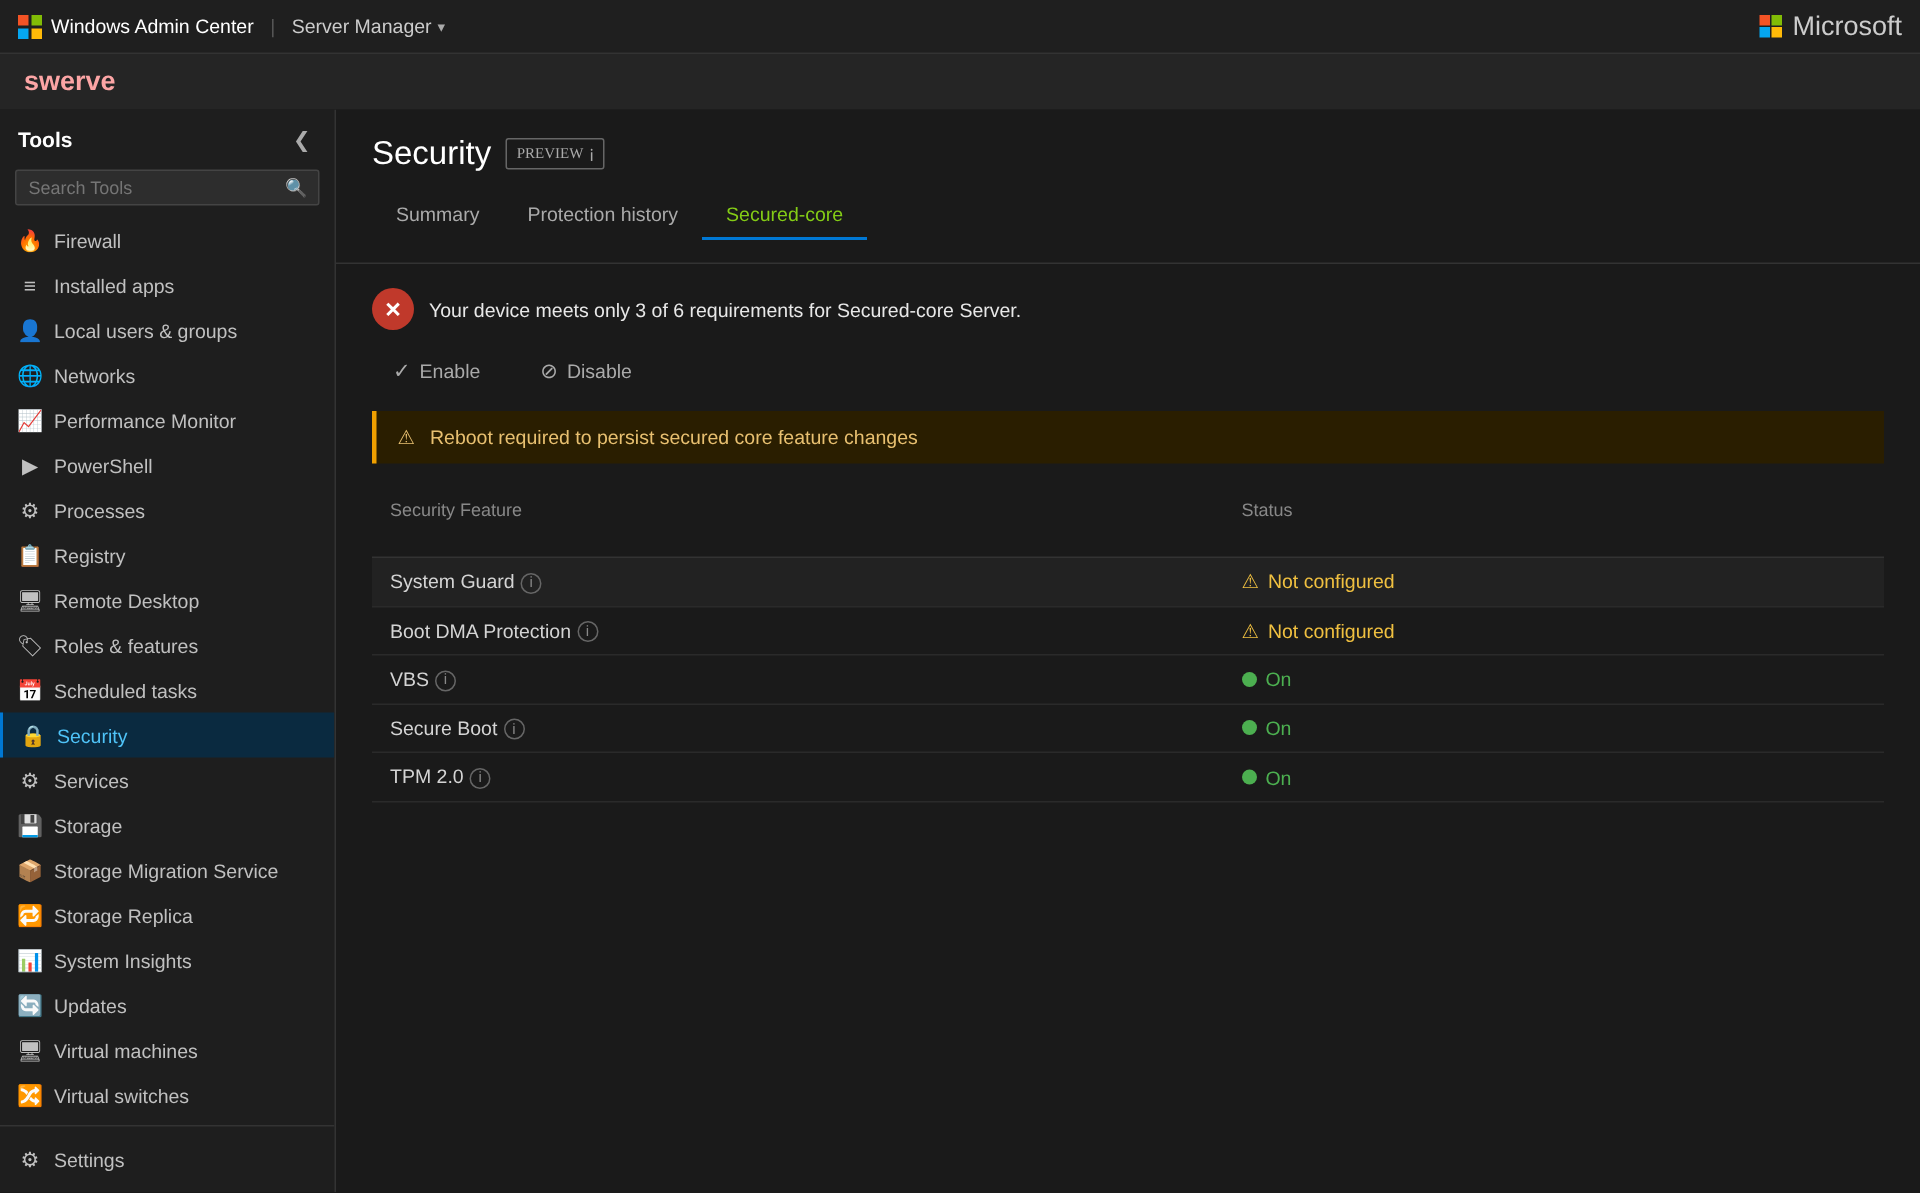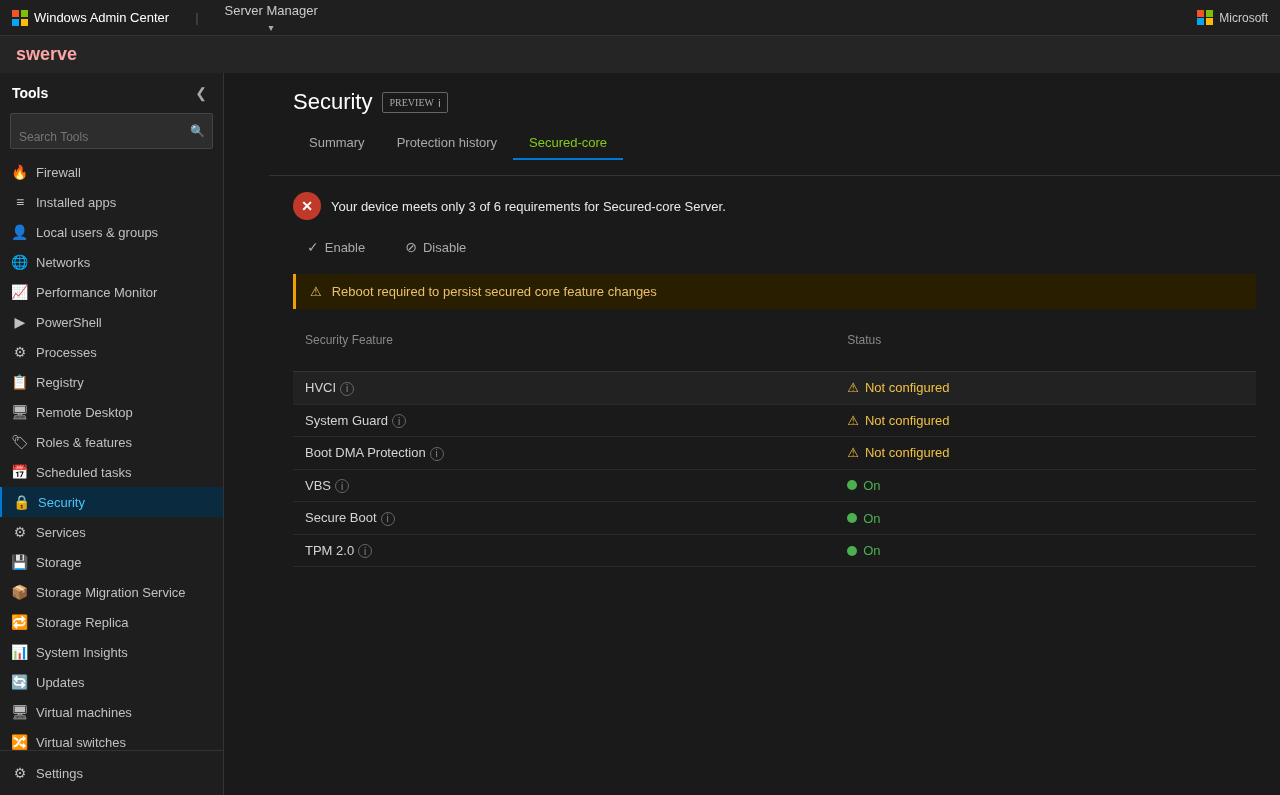--- a/index.html
+++ b/index.html
@@ -1,40 +1,40 @@
 <!DOCTYPE html>
 <html><head>
   <meta charset="utf-8">
   <style>
     * { box-sizing: border-box; margin: 0; padding: 0; }
     body { background: #1a1a1a; color: #d4d4d4; font-family: 'Segoe UI', Arial, sans-serif; font-size: 13px; height: 795px; overflow: hidden; display: flex; flex-direction: column; }
 
     
-    .topbar { background: #1f1f1f; border-bottom: 1px solid #333; height: 36px; display: flex; align-items: center; padding: 16px 12px; gap: 20px; flex-shrink: 0; }
+    .topbar { background: #1f1f1f; border-bottom: 1px solid #333; height: 36px; display: flex; align-items: center; padding: 16px 12px; gap: 5px; flex-shrink: 0; }
     .topbar-logo { display: flex; align-items: center; gap: 6px; color: #fff; font-size: 13px; font-weight: 500; }
     .topbar-logo svg { width: 16px; height: 16px; }
     .topbar-sep { color: #555; margin: 0 6px; }
-    .topbar-server { color: #ccc; font-size: 13px; display: flex; align-items: center; gap: 4px; cursor: pointer; flex-direction: column; }
+    .topbar-server { color: #ccc; font-size: 13px; display: flex; align-items: center; gap: 4px; cursor: pointer; }
     .topbar-chevron { color: #aaa; font-size: 10px; }
-    .topbar-right { margin-left: auto; display: flex; align-items: center; gap: 6px; color: #ccc; font-size: 12px; }
+    .topbar-right { margin-left: auto; display: flex; align-items: center; gap: 6px; color: #ccc; font-size: 18px; }
     .ms-logo { display: flex; align-items: center; gap: 6px; }
 
     
     .servername-bar { background: #252525; padding: 8px 16px; font-size: 18px; font-weight: 600; color: #fca5a5; flex-shrink: 0; }
 
     
-    .main-layout { display: flex; flex: 1; overflow: hidden; gap: 45px; }
+    .main-layout { display: flex; flex: 1; overflow: hidden; }
 
     
     .sidebar { width: 224px; background: #1e1e1e; border-right: 1px solid #333; display: flex; flex-direction: column; flex-shrink: 0; overflow: hidden; }
     .sidebar-header { display: flex; align-items: center; justify-content: space-between; padding: 10px 12px 6px; }
     .sidebar-title { font-size: 14px; font-weight: 600; color: #fff; }
     .sidebar-collapse { color: #aaa; cursor: pointer; font-size: 14px; padding: 2px 4px; }
     .sidebar-search { padding: 4px 10px 8px; }
-    .sidebar-search input { width: 100%; background: #2d2d2d; border: 1px solid #444; color: #ccc; padding: 16px 28px 4px 8px; font-size: 12px; border-radius: 2px; outline: none; }
+    .sidebar-search input { width: 100%; background: #2d2d2d; border: 1px solid #444; color: #ccc; padding: 4px 28px 4px 8px; font-size: 12px; border-radius: 2px; outline: none; }
     .sidebar-search-wrap { position: relative; }
     .sidebar-search-icon { position: absolute; right: 8px; top: 50%; transform: translateY(-50%); color: #aaa; font-size: 12px; }
     .sidebar-scroll { overflow-y: auto; flex: 1; }
     .sidebar-scroll::-webkit-scrollbar { width: 6px; }
     .sidebar-scroll::-webkit-scrollbar-track { background: #1e1e1e; }
     .sidebar-scroll::-webkit-scrollbar-thumb { background: #444; }
     .sidebar-item { display: flex; align-items: center; gap: 8px; padding: 7px 12px; cursor: pointer; color: #c0c0c0; font-size: 13px; }
     .sidebar-item.active { background: #0a2a40; color: #4fc3f7; border-left: 2px solid #0078d4; }
     .sidebar-item-icon { width: 16px; height: 16px; display: flex; align-items: center; justify-content: center; flex-shrink: 0; font-size: 14px; }
     .sidebar-footer { border-top: 1px solid #333; padding: 8px 12px; }
@@ -268,26 +268,20 @@
 
       <table class="feature-table">
         <thead>
           <tr>
             <th>Security Feature</th>
             <th>Status</th>
           </tr>
         </thead>
         <tbody id="feature-tbody">
 
-        <tr style="background: rgb(34, 34, 34);">
-              <td><span>HVCI</span><span class="info-icon">i</span></td>
-              <td>
-                <span class="status-warning"><span style="color:#f0c040;font-size:13px;">⚠</span> Not configured</span>
-              </td>
-            </tr>
             <tr>
               <td><span>System Guard</span><span class="info-icon">i</span></td>
               <td>
                 <span class="status-warning"><span style="color:#f0c040;font-size:13px;">⚠</span> Not configured</span>
               </td>
             </tr>
             <tr>
               <td><span>Boot DMA Protection</span><span class="info-icon">i</span></td>
               <td>
                 <span class="status-warning"><span style="color:#f0c040;font-size:13px;">⚠</span> Not configured</span>

